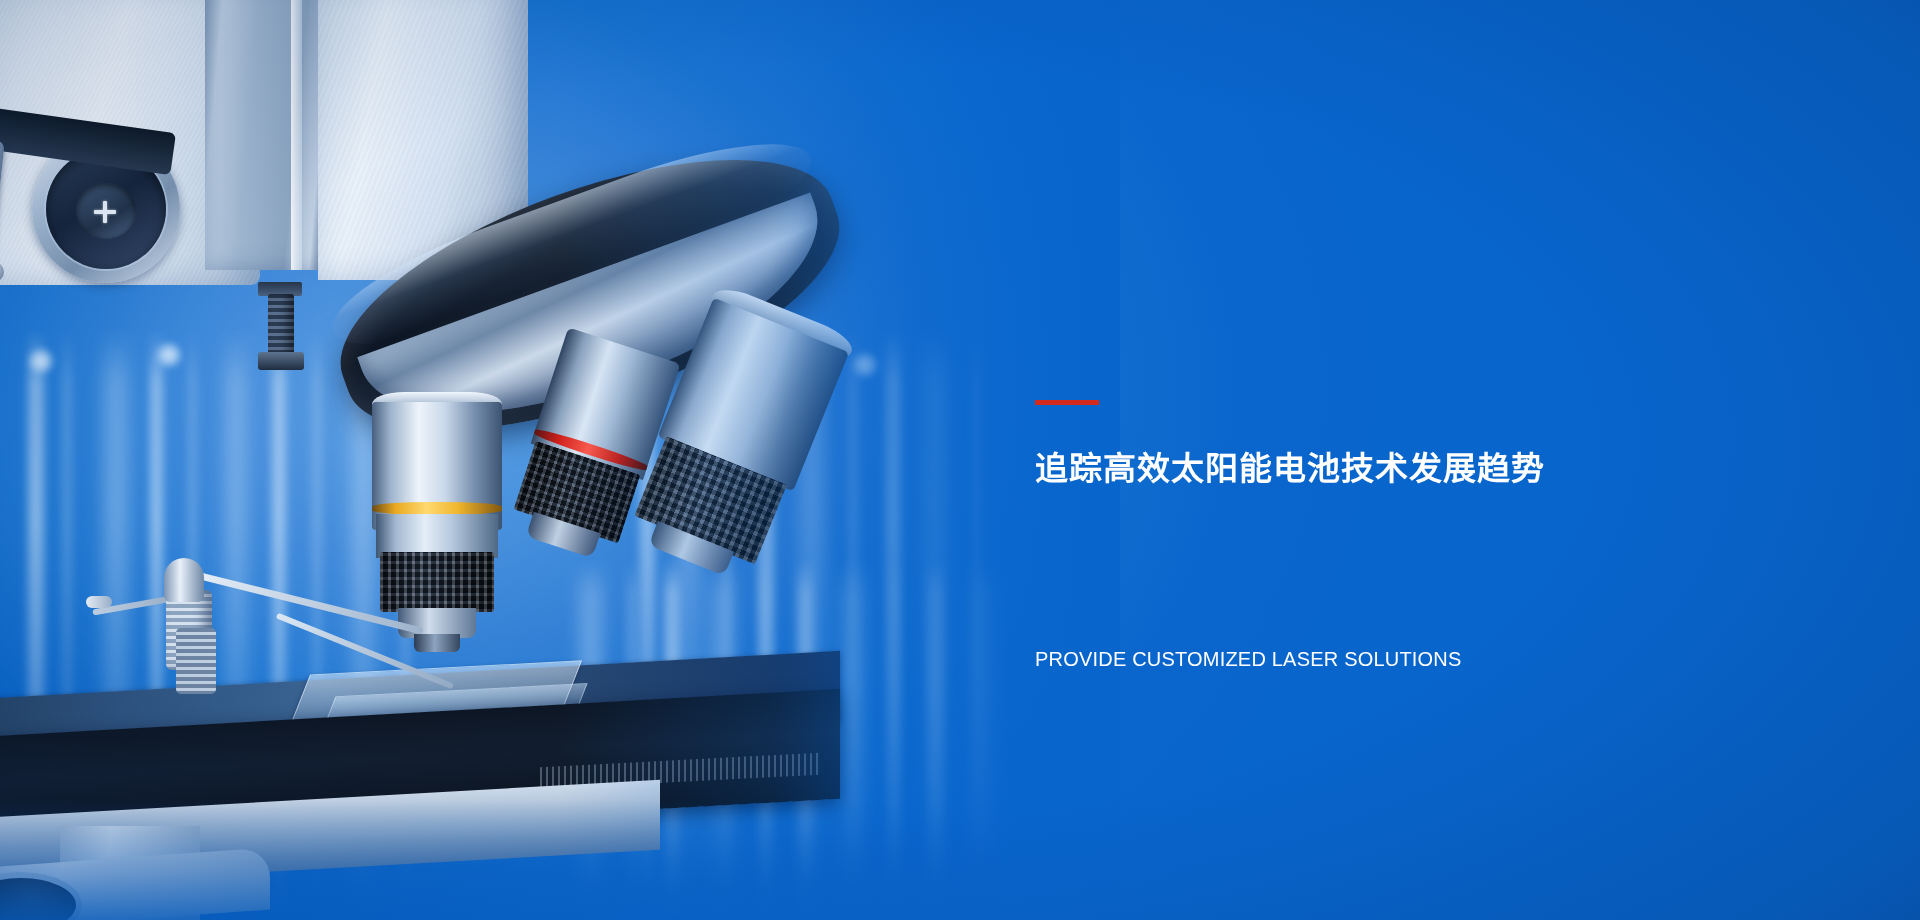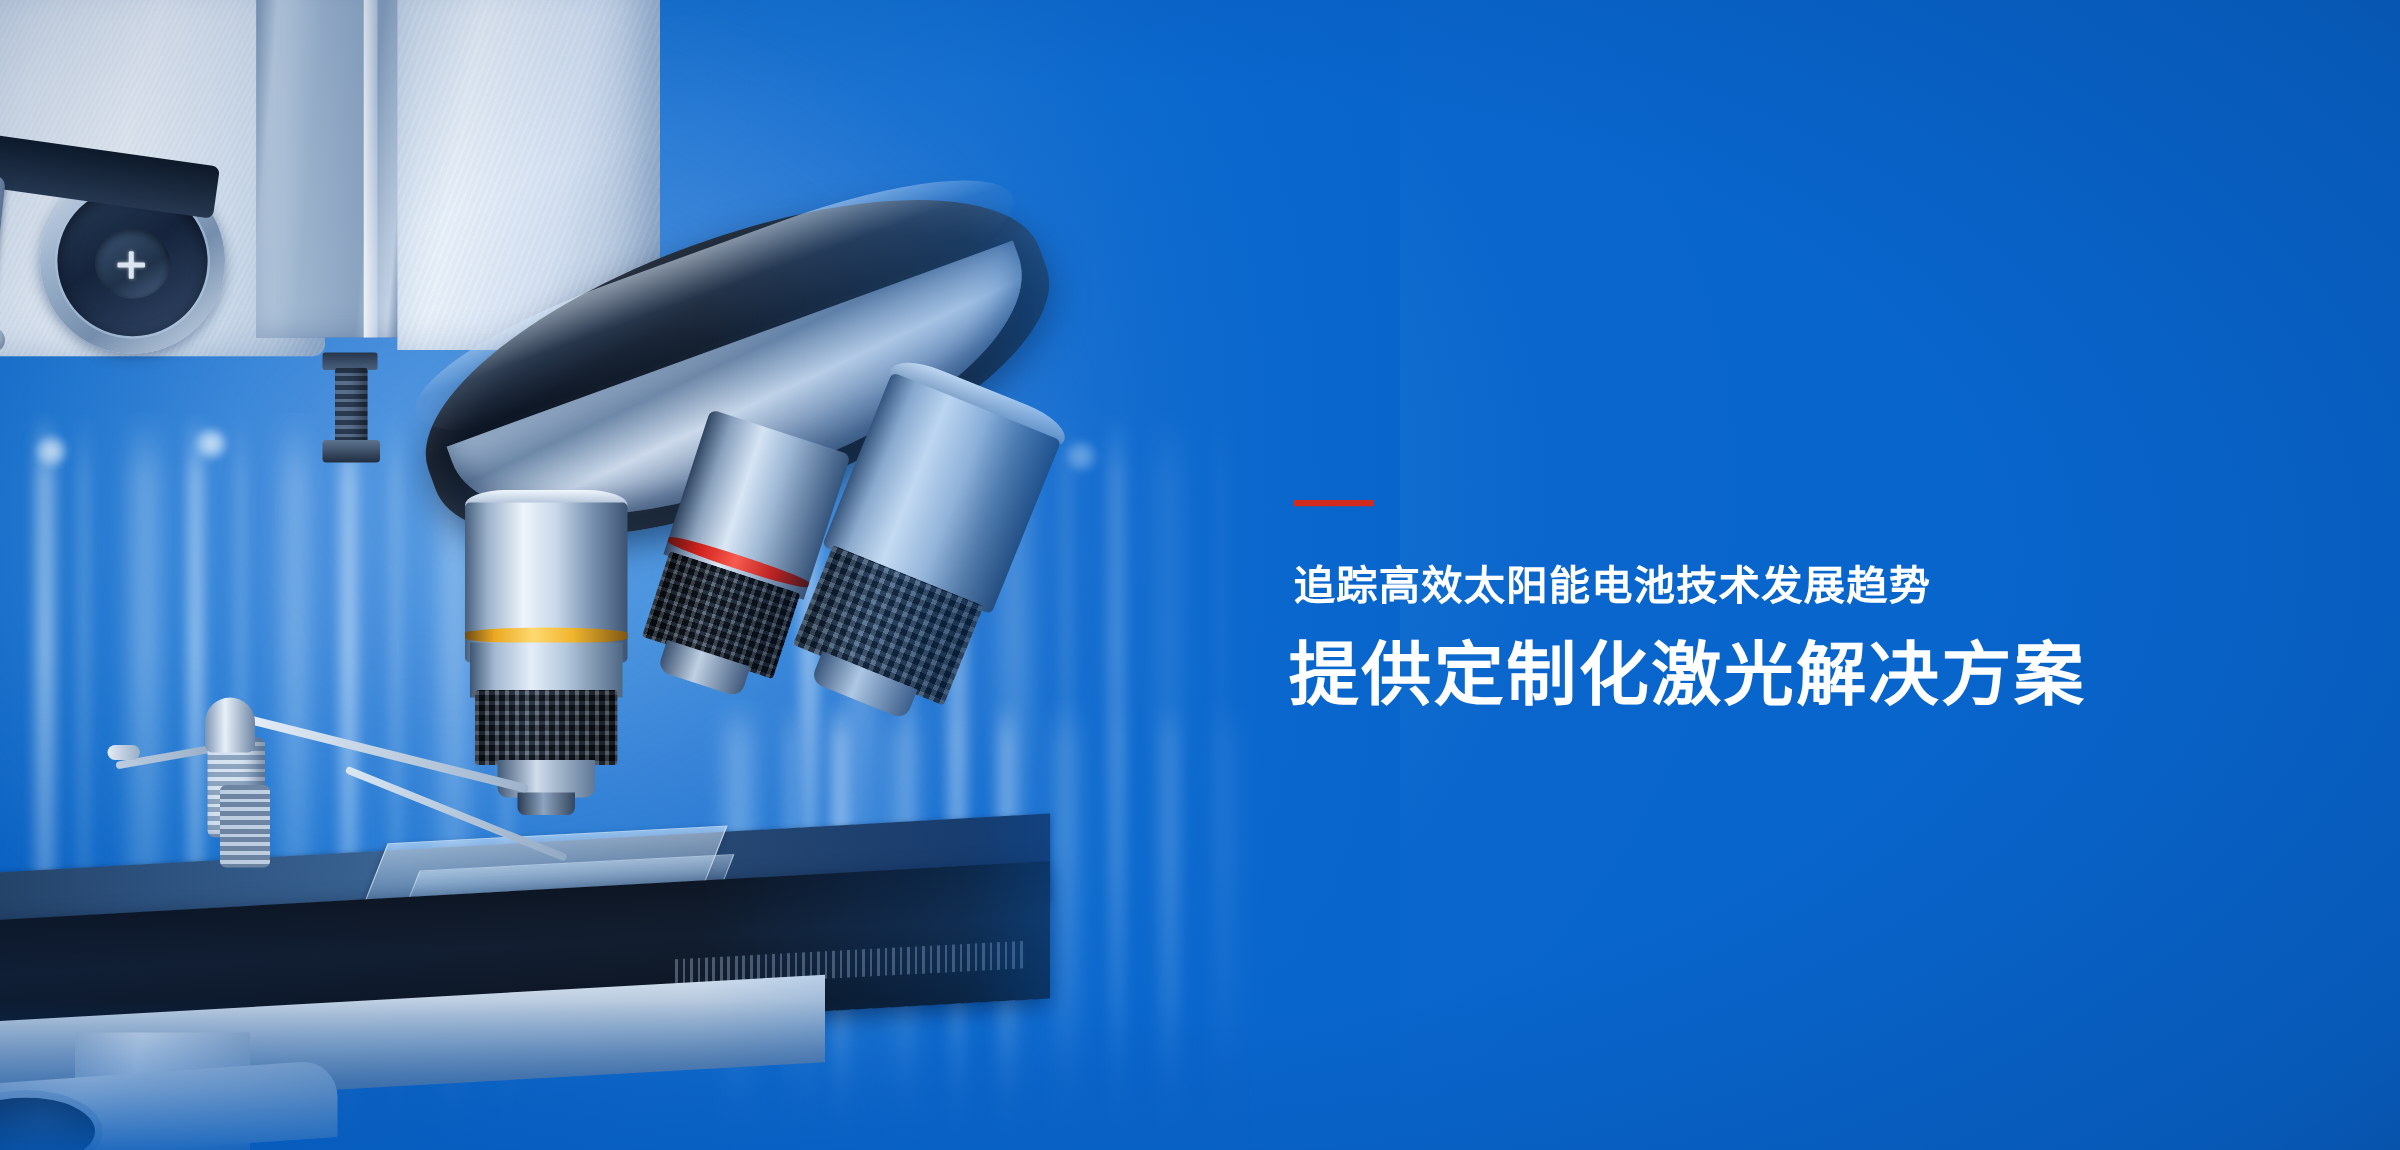--- a/index.html
+++ b/index.html
@@ -638,18 +638,18 @@
     <div class="photo-fade-bottom"></div>
   </div>
 
   <div class="bg-vignette"></div>
 
   <div class="content">
     <div class="accent-bar"></div>
 
     <div class="title-sub">追踪高效太阳能电池技术发展趋势</div>
 
-    <div class="title-main">提供定制化激光解决方案</div>
-
-
+
+
+    <div class="en-line2">PROVIDE CUSTOMIZED LASER SOLUTIONS</div>
   </div>
 
 </div>
 
 </body></html>

